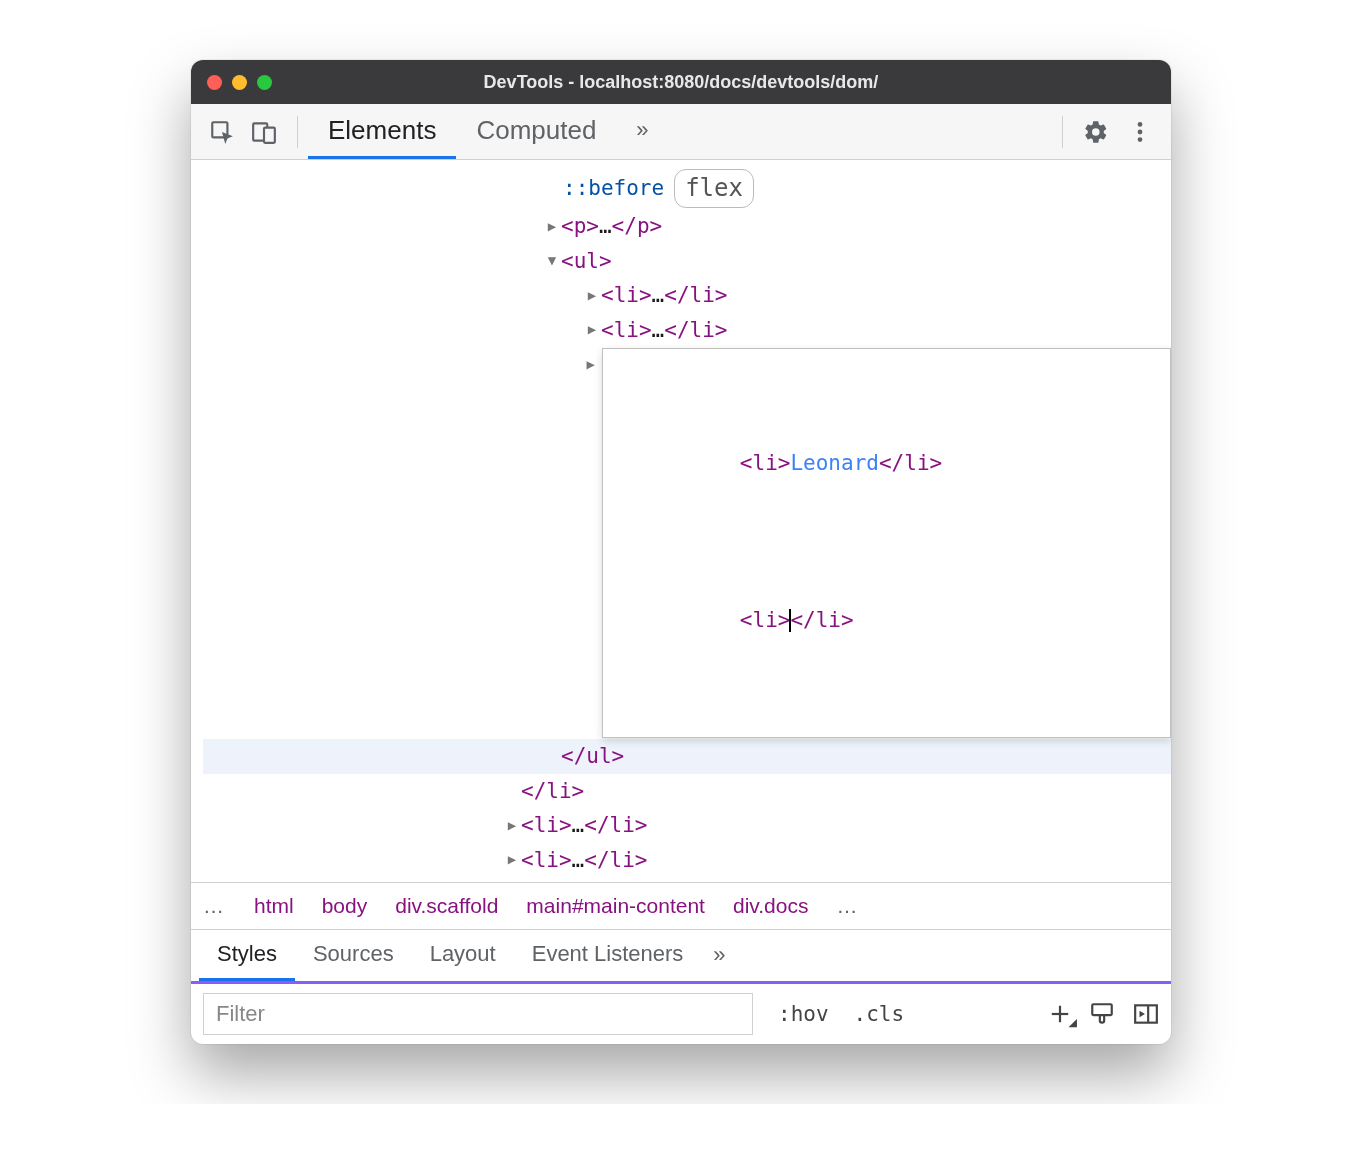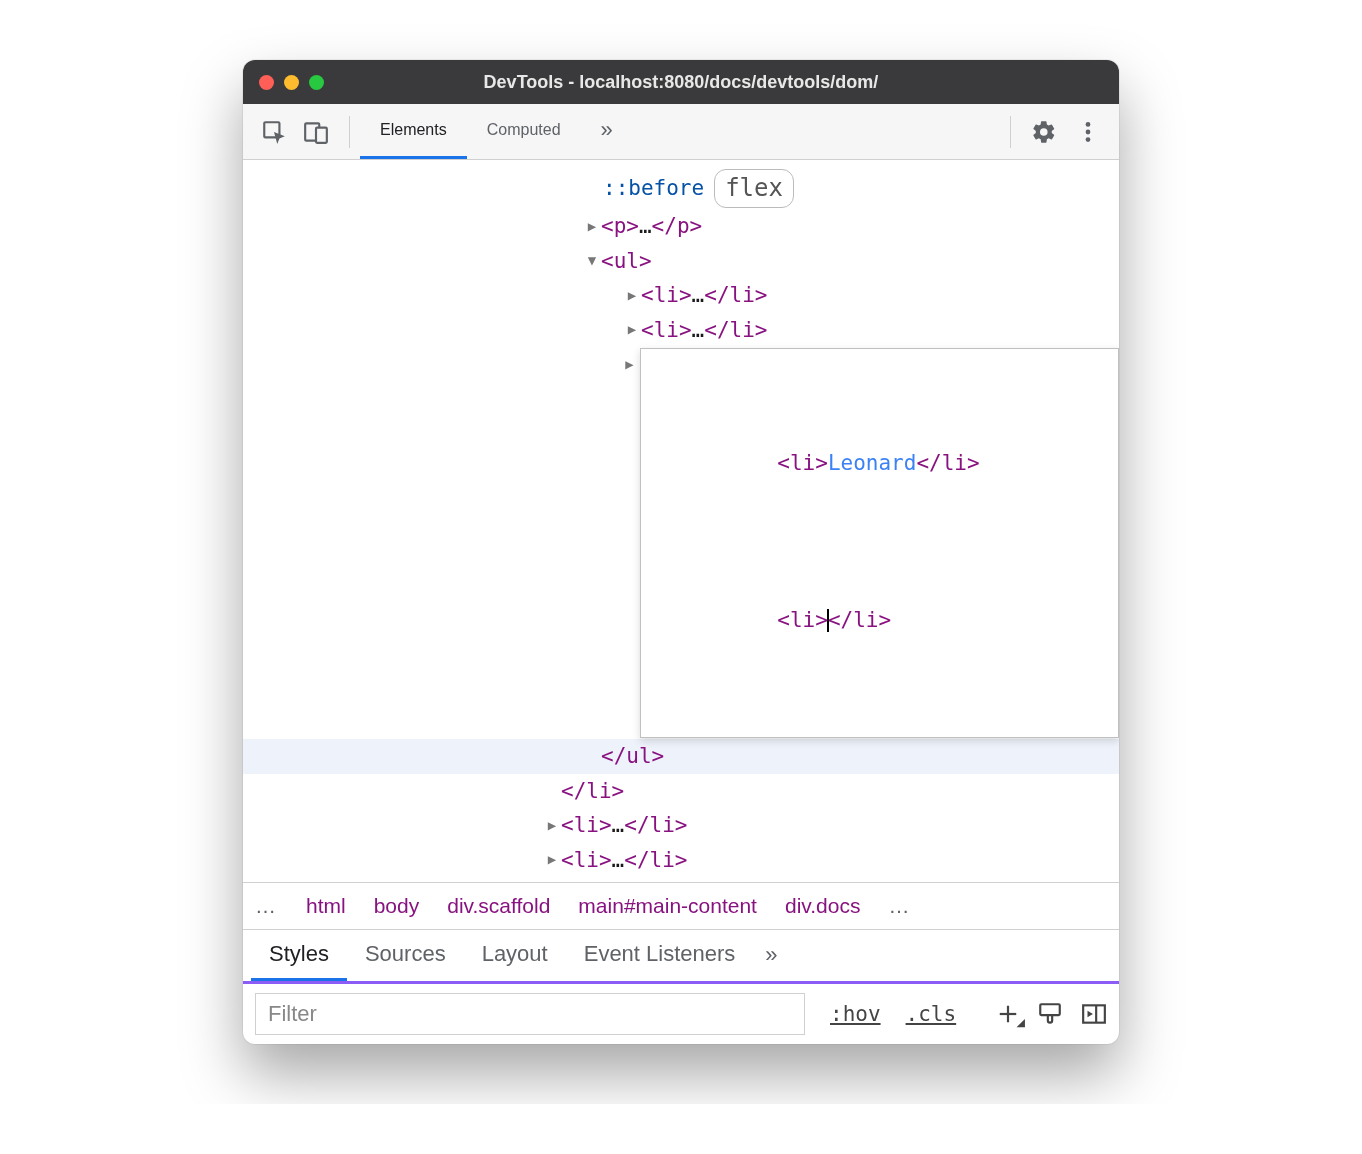--- a/index.html
+++ b/index.html
@@ -5,21 +5,21 @@
   * { box-sizing: border-box; margin: 0; padding: 0; }
   body {
     font-family: -apple-system, BlinkMacSystemFont, "Segoe UI", Helvetica, Arial, sans-serif;
     background: #fff;
     display: flex;
     justify-content: center;
     align-items: flex-start;
     padding: 60px 40px;
   }
   .window {
-    width: 876px;
+    width: 980px;
     border-radius: 12px;
     overflow: hidden;
     box-shadow: 0 30px 60px rgba(0,0,0,0.35), 0 0 0 1px rgba(0,0,0,0.05);
     background: #fff;
   }
   
   .titlebar {
     background: #3a3a3c;
     height: 44px;
     display: flex;
@@ -49,40 +49,40 @@
     border-bottom: 1px solid #d0d0d0;
     background: #f6f6f7;
     padding: 0 8px;
   }
   .tool-icons-left { display: flex; align-items: center; gap: 16px; padding: 0 10px; }
   .divider { width: 1px; height: 32px; background: #d0d0d0; margin: 0 10px; }
   .tabs { display: flex; align-items: stretch; height: 100%; flex: 1; }
   .tab {
     display: flex; align-items: center;
     padding: 0 20px;
-    font-size: 16px;
+    font-size: 26px;
     color: #5f6367;
     cursor: pointer;
     border-bottom: 3px solid transparent;
   }
   .tab.active {
     color: #202124;
     border-bottom-color: #1a73e8;
     font-weight: 500;
   }
   .tool-icons-right { display: flex; align-items: center; gap: 18px; padding: 0 10px; }
   .icon { width: 26px; height: 26px; display:inline-flex; align-items:center; justify-content:center; }
   .icon svg { width: 100%; height: 100%; }
   .chev { font-size: 22px; color:#5f6367; }
   
   .dom-tree {
     font-family: Menlo, Consolas, monospace;
     font-size: 21px;
     line-height: 1.55;
-    padding: 8px 0 4px 0;
+    padding: 8px 0 4px 12px;
     color: #202124;
     overflow: hidden;
   }
   .dom-row { display:flex; align-items:center; white-space: pre; padding: 1px 0 1px 8px;}
   .dom-row.highlight { background: #eef3fb; }
   .arrow { color:#777; width: 18px; text-align:center; font-size: 14px; }
   .arrow.open::before { content: "▼"; }
   .arrow.closed::before { content: "▶"; }
   .tag { color: #881280; }
   .ellipsis { color: #1a1a1a; }
@@ -166,21 +166,20 @@
     padding: 0 12px;
     font-size: 22px;
     color:#555;
     font-family: inherit;
   }
   .filter-input::placeholder { color:#888; }
   .filter-btn {
     font-family: Menlo, Consolas, monospace;
     font-size: 21px;
     color:#444;
-    text-decoration:underline;
   }
   .filter-icons { display:flex; align-items:center; gap:18px; margin-left:auto; }
   .plus-wrap { position: relative; display:inline-flex; }
   .plus-wrap .mini { position:absolute; right:-6px; bottom:-4px; font-size:11px; color:#444;}
 </style>
 </head>
 <body>
 
 <div class="window">
 

